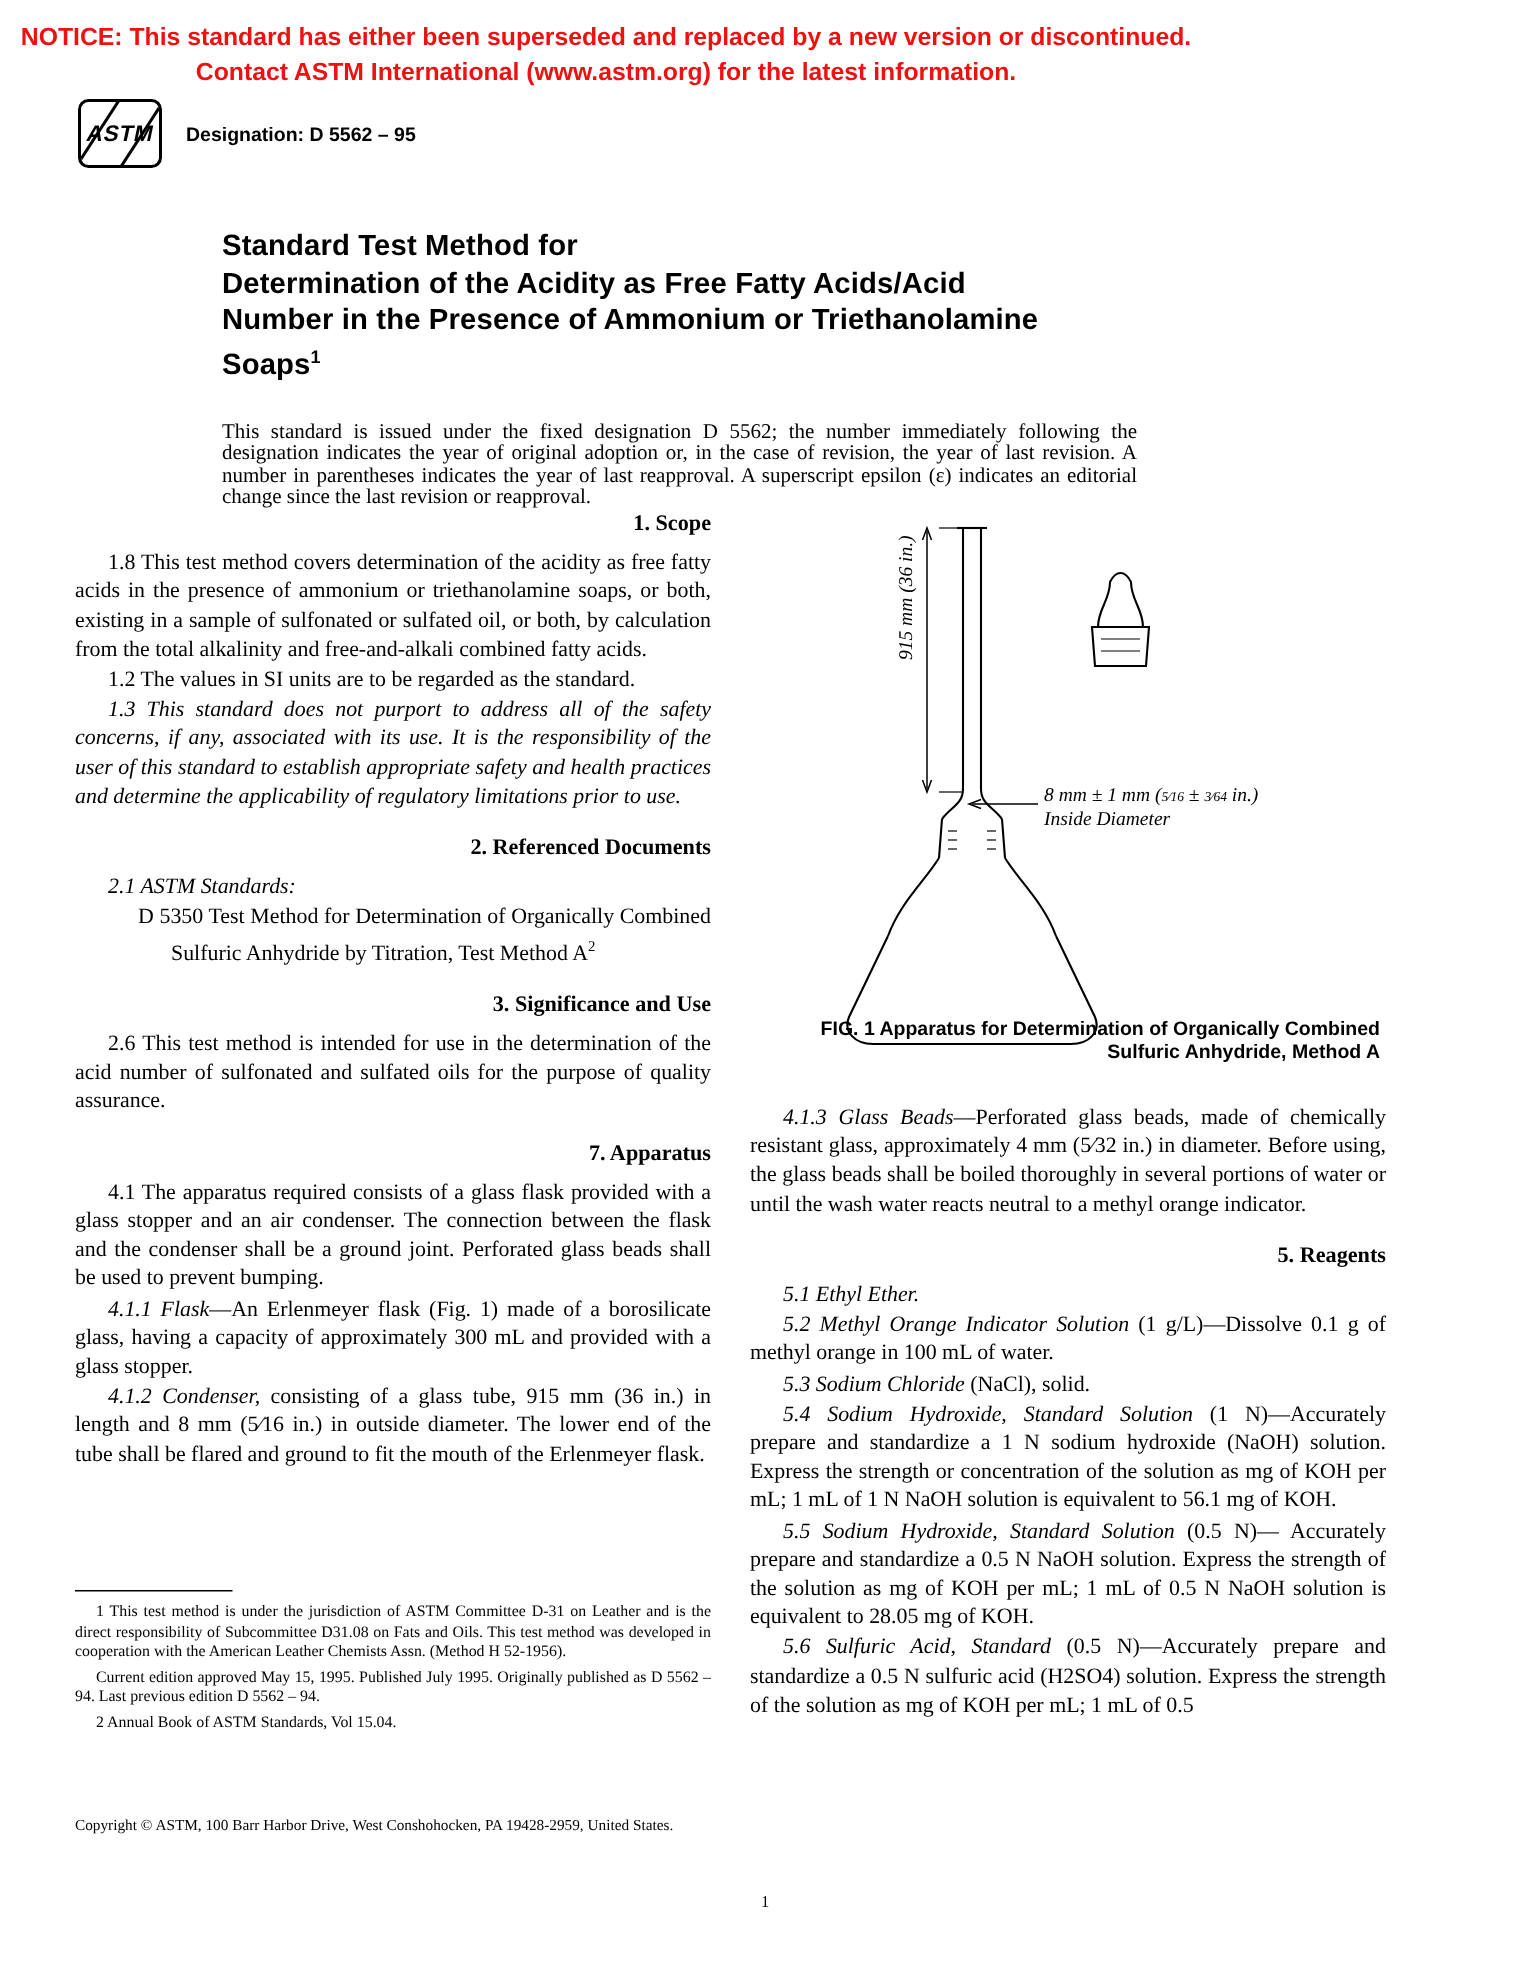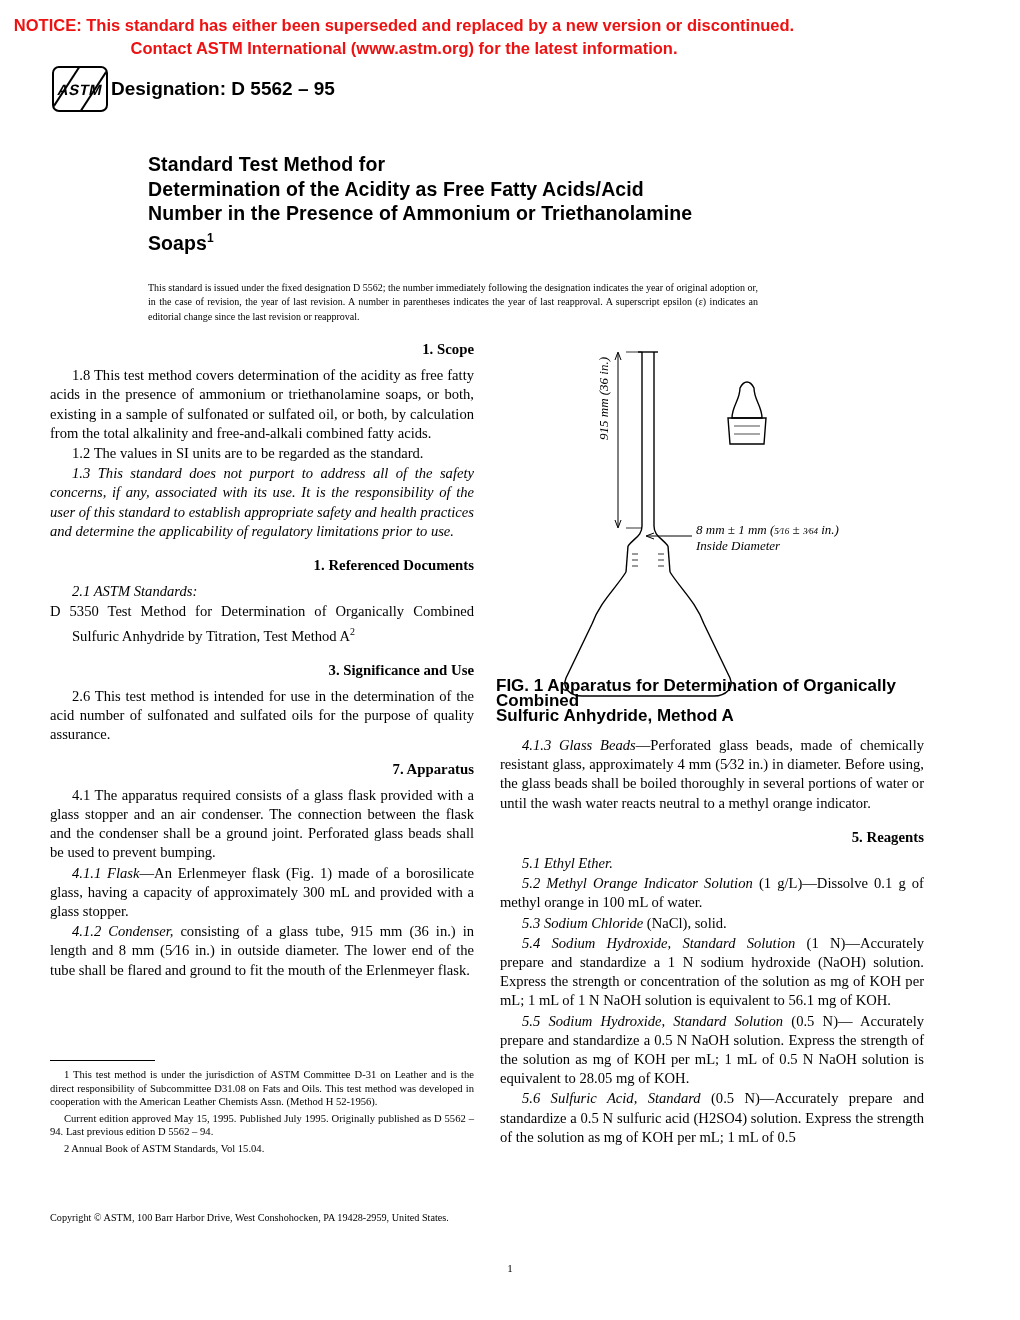--- a/index.html
+++ b/index.html
@@ -67,24 +67,24 @@
     height: 60px;
     background: #000;
     transform: rotate(33deg);
     left: 10px;
     top: -9px;
   }
   .astm-logo .slash2 {
     left: 40px;
   }
   .designation {
-    margin-left: 3px;
+    margin-left: 16px;
     font-family: "Liberation Sans", sans-serif;
     font-weight: bold;
-    font-size: 19px;
+    font-size: 13px;
   }
 
   
   .title-block {
     position: absolute;
     top: 152px;
     left: 148px;
     width: 700px;
   }
   .title-block h1 {
@@ -95,21 +95,21 @@
     line-height: 24.5px;
     letter-spacing: 0.1px;
   }
   .title-block h1 sup {
     font-size: 12px;
   }
   .standard-note {
     margin-top: 26px;
     width: 610px;
     font-family: "Liberation Serif", serif;
-    font-size: 10px;
+    font-size: 14px;
     line-height: 14.5px;
     text-align: justify;
   }
 
   
   .col {
     position: absolute;
     top: 340px;
     width: 424px;
     font-size: 14.6px;
@@ -144,24 +144,24 @@
     left: 496px;
     top: 340px;
     width: 424px;
     height: 380px;
   }
   .fig-caption {
     position: absolute;
     left: 496px;
     top: 678px;
     width: 424px;
-    text-align: left;
+    text-align: right;
     font-family: "Liberation Sans", sans-serif;
     font-weight: bold;
-    font-size: 17px;
+    font-size: 13px;
     line-height: 15px;
   }
 
   
   .footnotes {
     position: absolute;
     left: 50px;
     top: 1060px;
     width: 424px;
     font-size: 10.6px;
@@ -227,23 +227,23 @@
     <div class="standard-note">This standard is issued under the fixed designation D 5562; the number immediately following the designation indicates the year of original adoption or, in the case of revision, the year of last revision. A number in parentheses indicates the year of last reapproval. A superscript epsilon (ε) indicates an editorial change since the last revision or reapproval.</div>
   </div>
 
   <div class="col col-left">
 
     <h2 class="sec">1. Scope</h2>
     <p class="para">1.8 This test method covers determination of the acidity as free fatty acids in the presence of ammonium or triethanolamine soaps, or both, existing in a sample of sulfonated or sulfated oil, or both, by calculation from the total alkalinity and free-and-alkali combined fatty acids.</p>
     <p class="para">1.2 The values in SI units are to be regarded as the standard.</p>
     <p class="para ital">1.3 This standard does not purport to address all of the safety concerns, if any, associated with its use. It is the responsibility of the user of this standard to establish appropriate safety and health practices and determine the applicability of regulatory limitations prior to use.</p>
 
-    <h2 class="sec">1. Referenced Documents</h2>
+    <h2 class="sec">2. Referenced Documents</h2>
     <p class="para ital">2.1 ASTM Standards:</p>
-    <p class="para hang" style="padding-left:22px;text-indent:-22px;"><span>D 5350 Test Method for Determination of Organically Combined Sulfuric Anhydride by Titration, Test Method A</span><sup>2</sup></p>
+    <p class="para hang" style="padding-left:22px;text-indent:-22px;margin-left:42px;"><span>D 5350 Test Method for Determination of Organically Combined Sulfuric Anhydride by Titration, Test Method A</span><sup>2</sup></p>
 
     <h2 class="sec">3. Significance and Use</h2>
     <p class="para">2.6 This test method is intended for use in the determination of the acid number of sulfonated and sulfated oils for the purpose of quality assurance.</p>
 
     <h2 class="sec">7. Apparatus</h2>
     <p class="para">4.1 The apparatus required consists of a glass flask provided with a glass stopper and an air condenser. The connection between the flask and the condenser shall be a ground joint. Perforated glass beads shall be used to prevent bumping.</p>
     <p class="para"><span class="ital">4.1.1 Flask</span><span>—An Erlenmeyer flask (Fig. 1) made of a borosilicate glass, having a capacity of approximately 300 mL and provided with a glass stopper.</span></p>
     <p class="para"><span class="ital">4.1.2 Condenser,</span><span> consisting of a glass tube, 915 mm (36 in.) in length and 8 mm (5⁄16 in.) in outside diameter. The lower end of the tube shall be flared and ground to fit the mouth of the Erlenmeyer flask.</span></p>
   </div>
 

